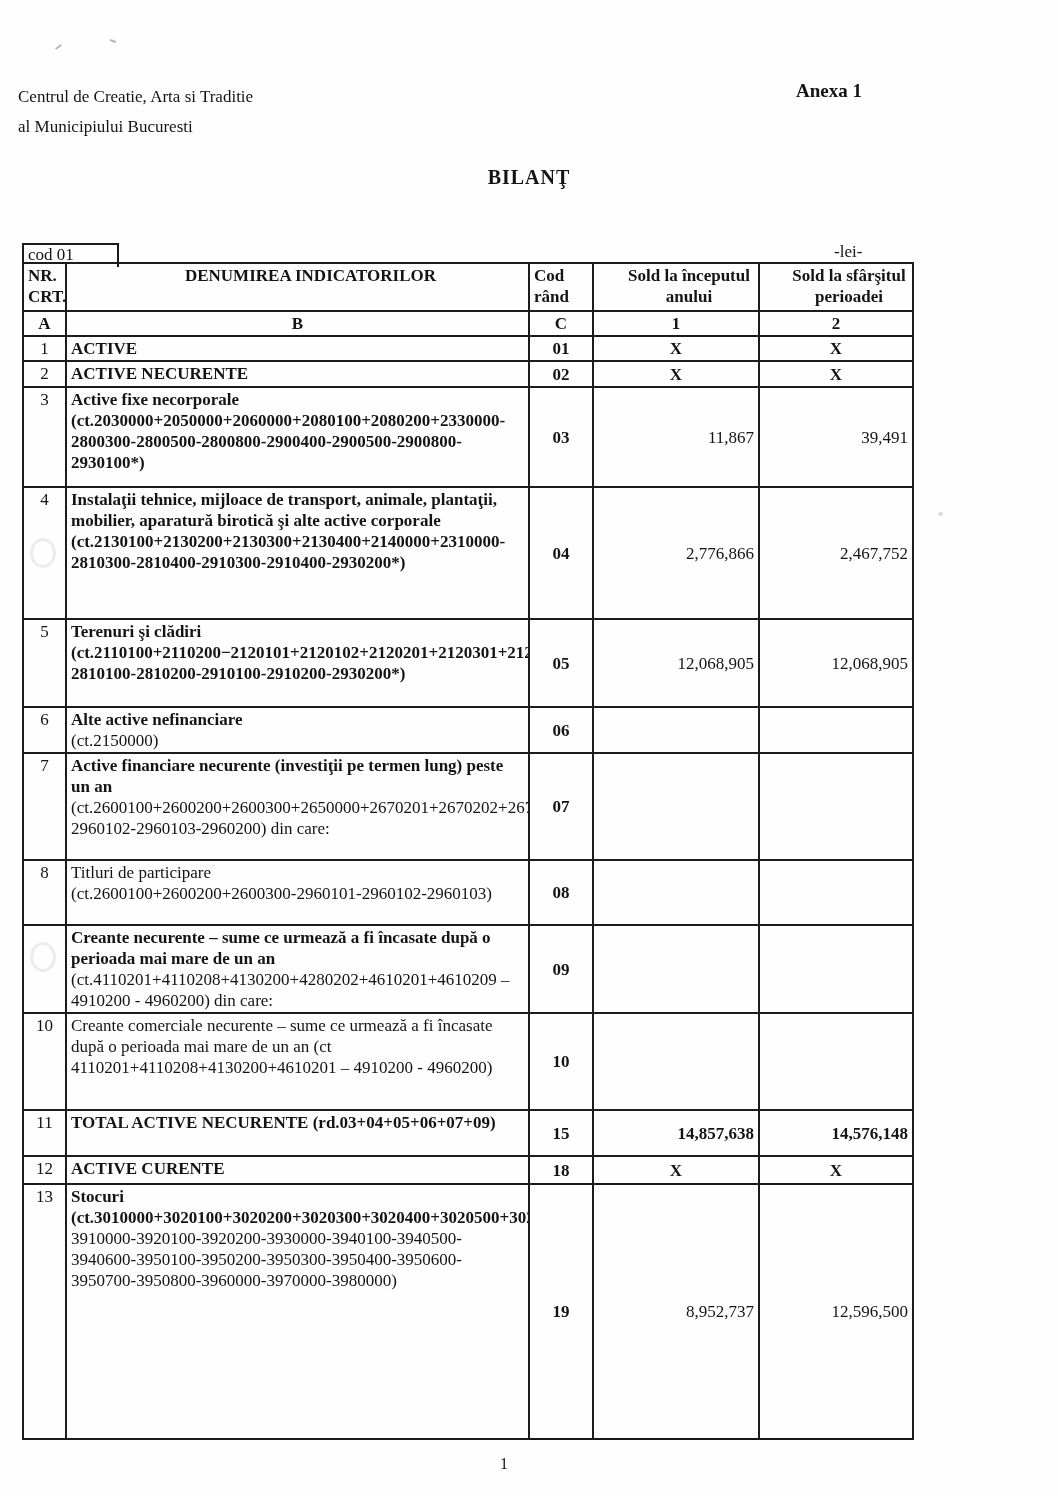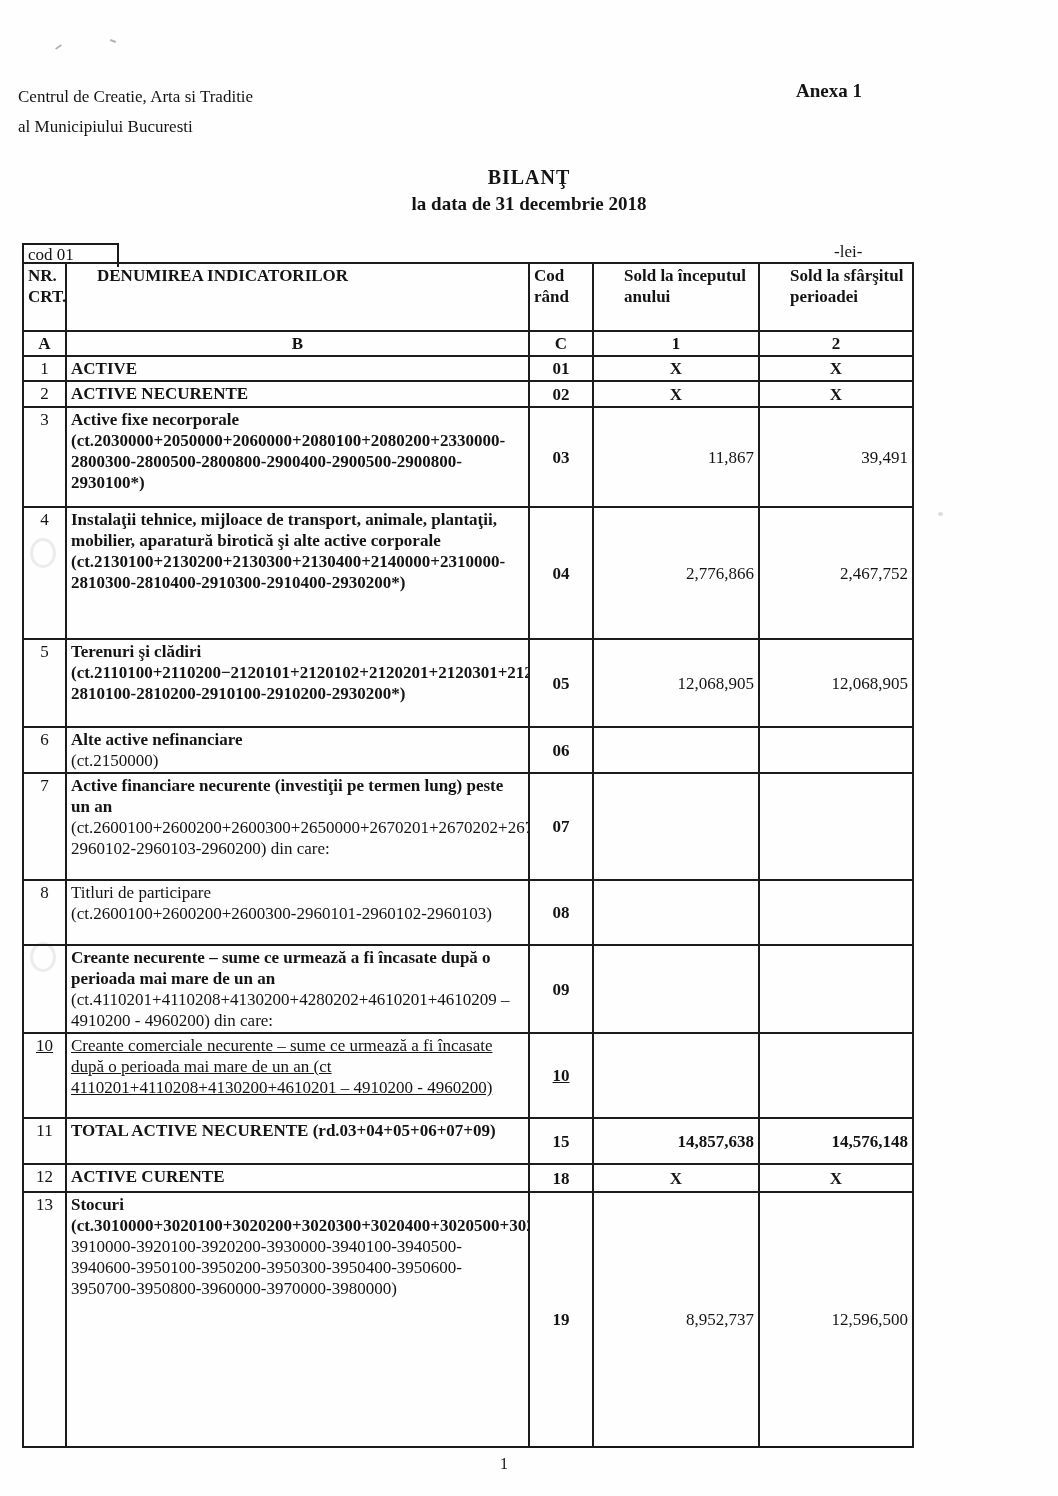--- a/index.html
+++ b/index.html
@@ -47,21 +47,21 @@
   col.c-v2   { width:154px; }
 
   td.nr   { text-align:center; vertical-align:top; font-size:17px; }
   td.desc { vertical-align:top; padding-left:5px; padding-right:3px;margin-left:44px; }
   td.cod  { text-align:center; vertical-align:middle; font-weight:bold; }
   td.val  { text-align:right; vertical-align:middle; padding-right:16px; font-size:16.5px; }
   td.xval { text-align:center; vertical-align:middle; font-weight:bold; }
 
   .b { font-weight:bold; }
   .hdr td { font-weight:bold; vertical-align:top; }
-  .hdr td.center { text-align:left;padding-left:30px; }
+  .hdr td.center { text-align:center;padding-left:30px; }
   .subhdr td { font-weight:bold; text-align:center; height:24px; vertical-align:middle; padding:0; }
 
   tr.lastrow td.open { border-bottom:none; }
 
   .pagenum { position:absolute; left:500px; top:1455px; font-size:16px; }
 
   
   .punch {
     position:absolute; width:26px; height:30px; border-radius:50%;
     border:3px solid rgba(80,80,80,0.10);
@@ -84,37 +84,36 @@
 
   <div class="org">
     <div>Centrul de Creatie, Arta si Traditie</div>
     <div>al Municipiului Bucuresti</div>
   </div>
 
   <div class="annex">Anexa 1</div>
 
   <div class="titlewrap">
     <div class="doc-title">BILANŢ</div>
-    <div class="doc-subtitle">la data de 31 decembrie  2018</div>
   </div>
 
   <div class="codbox">cod 01</div>
   <div class="lei">-lei-</div>
 
   <table class="bal">
     <colgroup>
       <col class="c-nr">
         <col class="c-desc">
         <col class="c-cod">
         <col class="c-v1">
         <col class="c-v2">
     </colgroup>
 
     <tbody>
-        <tr class="hdr" style="height:68px;">
+        <tr class="hdr" style="height:48px;">
       <td>
         <div>NR.</div>
         <div>CRT.</div>
       </td>
       <td class="center">DENUMIREA INDICATORILOR</td>
       <td>
         <div>Cod</div>
         <div>rând</div>
       </td>
       <td class="center">
@@ -221,21 +220,21 @@
       <td class="nr"></td>
       <td class="desc">
         <div class="b">Creante necurente – sume ce urmează a fi încasate după o perioada mai mare de un an</div>
         <div>(ct.4110201+4110208+4130200+4280202+4610201+4610209 – 4910200 - 4960200) din care:</div>
       </td>
       <td class="cod">09</td>
       <td class="val"></td>
       <td class="val"></td>
     </tr>
 
-    <tr style="height:85px;text-decoration:underline;">
+    <tr style="height:97px;">
       <td class="nr">10</td>
       <td class="desc">Creante  comerciale necurente – sume ce urmează a fi încasate după o perioada mai mare de un an        (ct 4110201+4110208+4130200+4610201 – 4910200 - 4960200)</td>
       <td class="cod">10</td>
       <td class="val"></td>
       <td class="val"></td>
     </tr>
 
     <tr style="height:46px;">
       <td class="nr">11</td>
       <td class="desc b">TOTAL ACTIVE NECURENTE (rd.03+04+05+06+07+09)</td>

